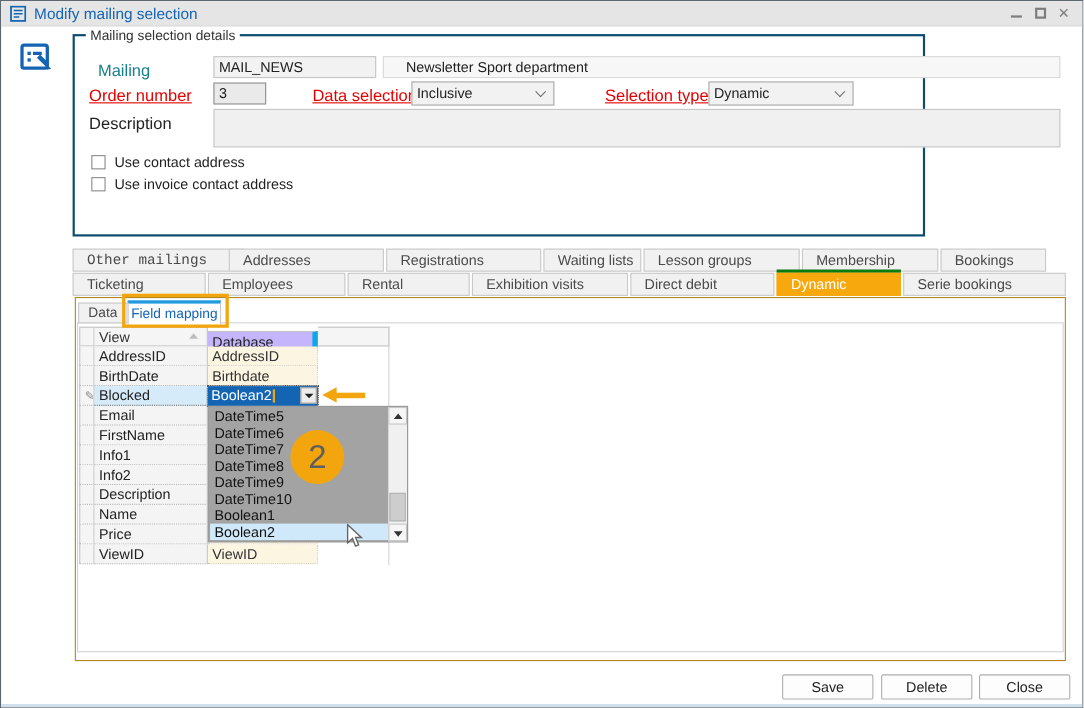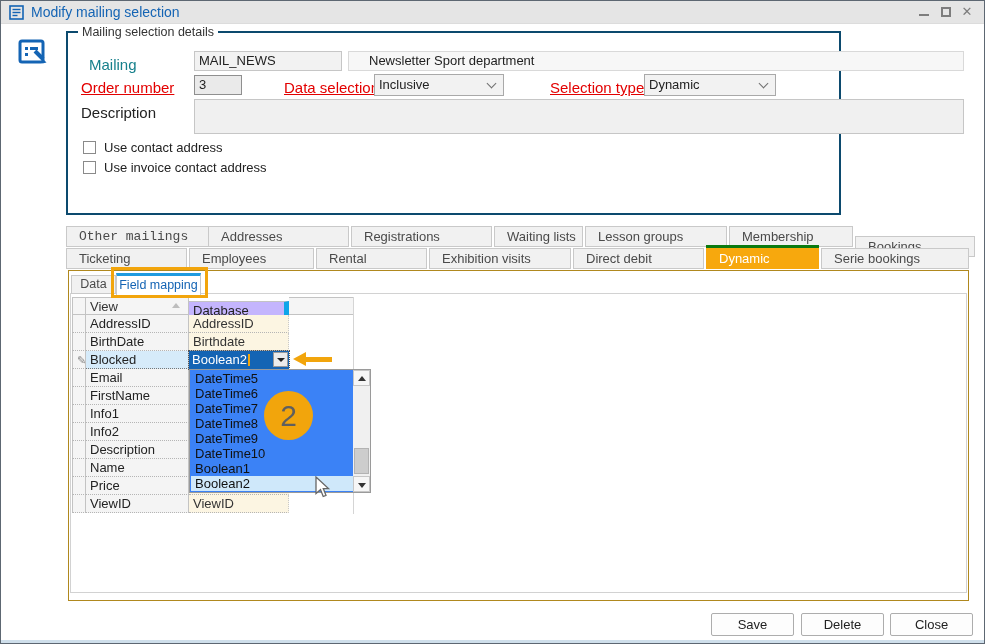--- a/index.html
+++ b/index.html
@@ -87,21 +87,21 @@
             outline:1px dotted #555; z-index:8; }
   .caret { display:inline-block; width:2px; height:12px; background:#F2A50C; vertical-align:-2px; margin-left:1px; }
   .editor-btn { position:absolute; right:1px; top:1px; width:15px; height:15px;
                 background:#ececec; border:1px solid #9a9a9a; }
   .editor-btn .tri { position:absolute; left:3px; top:5px; width:0; height:0;
                      border-left:4px solid transparent; border-right:4px solid transparent;
                      border-top:4px solid #222; }
 
   
   .ddlist { position:absolute; left:188px; top:368px; width:182px; height:124px;
-            background:#3b82f6; border:1px solid #9a9a9a; z-index:10; }
+            background:#a3a3a3; border:1px solid #9a9a9a; z-index:10; }
   .dditem { position:absolute; left:1px; width:162px; height:15px; font-size:13px;
             line-height:15px; padding-left:4px; color:#111; }
   .dditem.hl { background:#CFE8FA; }
   .ddscroll { position:absolute; right:0; top:0; width:17px; height:122px; background:#f0f0f0; }
   .dd-btn { position:absolute; left:0; width:17px; height:16px; background:#f6f6f6; border:1px solid #c6c6c6; }
   .dd-btn .tri-up { position:absolute; left:4px; top:5px; width:0; height:0;
                     border-left:4px solid transparent; border-right:4px solid transparent;
                     border-bottom:5px solid #333; }
   .dd-btn .tri-dn { position:absolute; left:4px; top:6px; width:0; height:0;
                     border-left:4px solid transparent; border-right:4px solid transparent;
@@ -191,21 +191,21 @@
     <span class="checkbox"></span>
     <span class="checklabel">Use invoice contact address</span>
   </div>
 
   <div class="tab" style="left:65px;  top:225px; width:156px;font-family:Liberation Mono, monospace;">Other mailings</div>
   <div class="tab" style="left:207px; top:225px; width:141px;">Addresses</div>
   <div class="tab" style="left:350px; top:225px; width:141px;">Registrations</div>
   <div class="tab" style="left:493px; top:225px; width:89px;">Waiting lists</div>
   <div class="tab" style="left:584px; top:225px; width:142px;">Lesson groups</div>
   <div class="tab" style="left:728px; top:225px; width:124px;">Membership</div>
-  <div class="tab" style="left:854px; top:235px; width:120px;">Bookings</div>
+  <div class="tab" style="left:854px; top:225px; width:96px;">Bookings</div>
 
   <div class="tab" style="left:65px;  top:247px; width:121px;">Ticketing</div>
   <div class="tab" style="left:188px; top:247px; width:125px;">Employees</div>
   <div class="tab" style="left:315px; top:247px; width:111px;">Rental</div>
   <div class="tab" style="left:428px; top:247px; width:142px;">Exhibition visits</div>
   <div class="tab" style="left:572px; top:247px; width:131px;">Direct debit</div>
   <div class="tab-green-line"></div>
   <div class="tab active" style="left:705px; top:247px; width:113px;">Dynamic</div>
   <div class="tab" style="left:820px; top:247px; width:148px;">Serie bookings</div>
 

